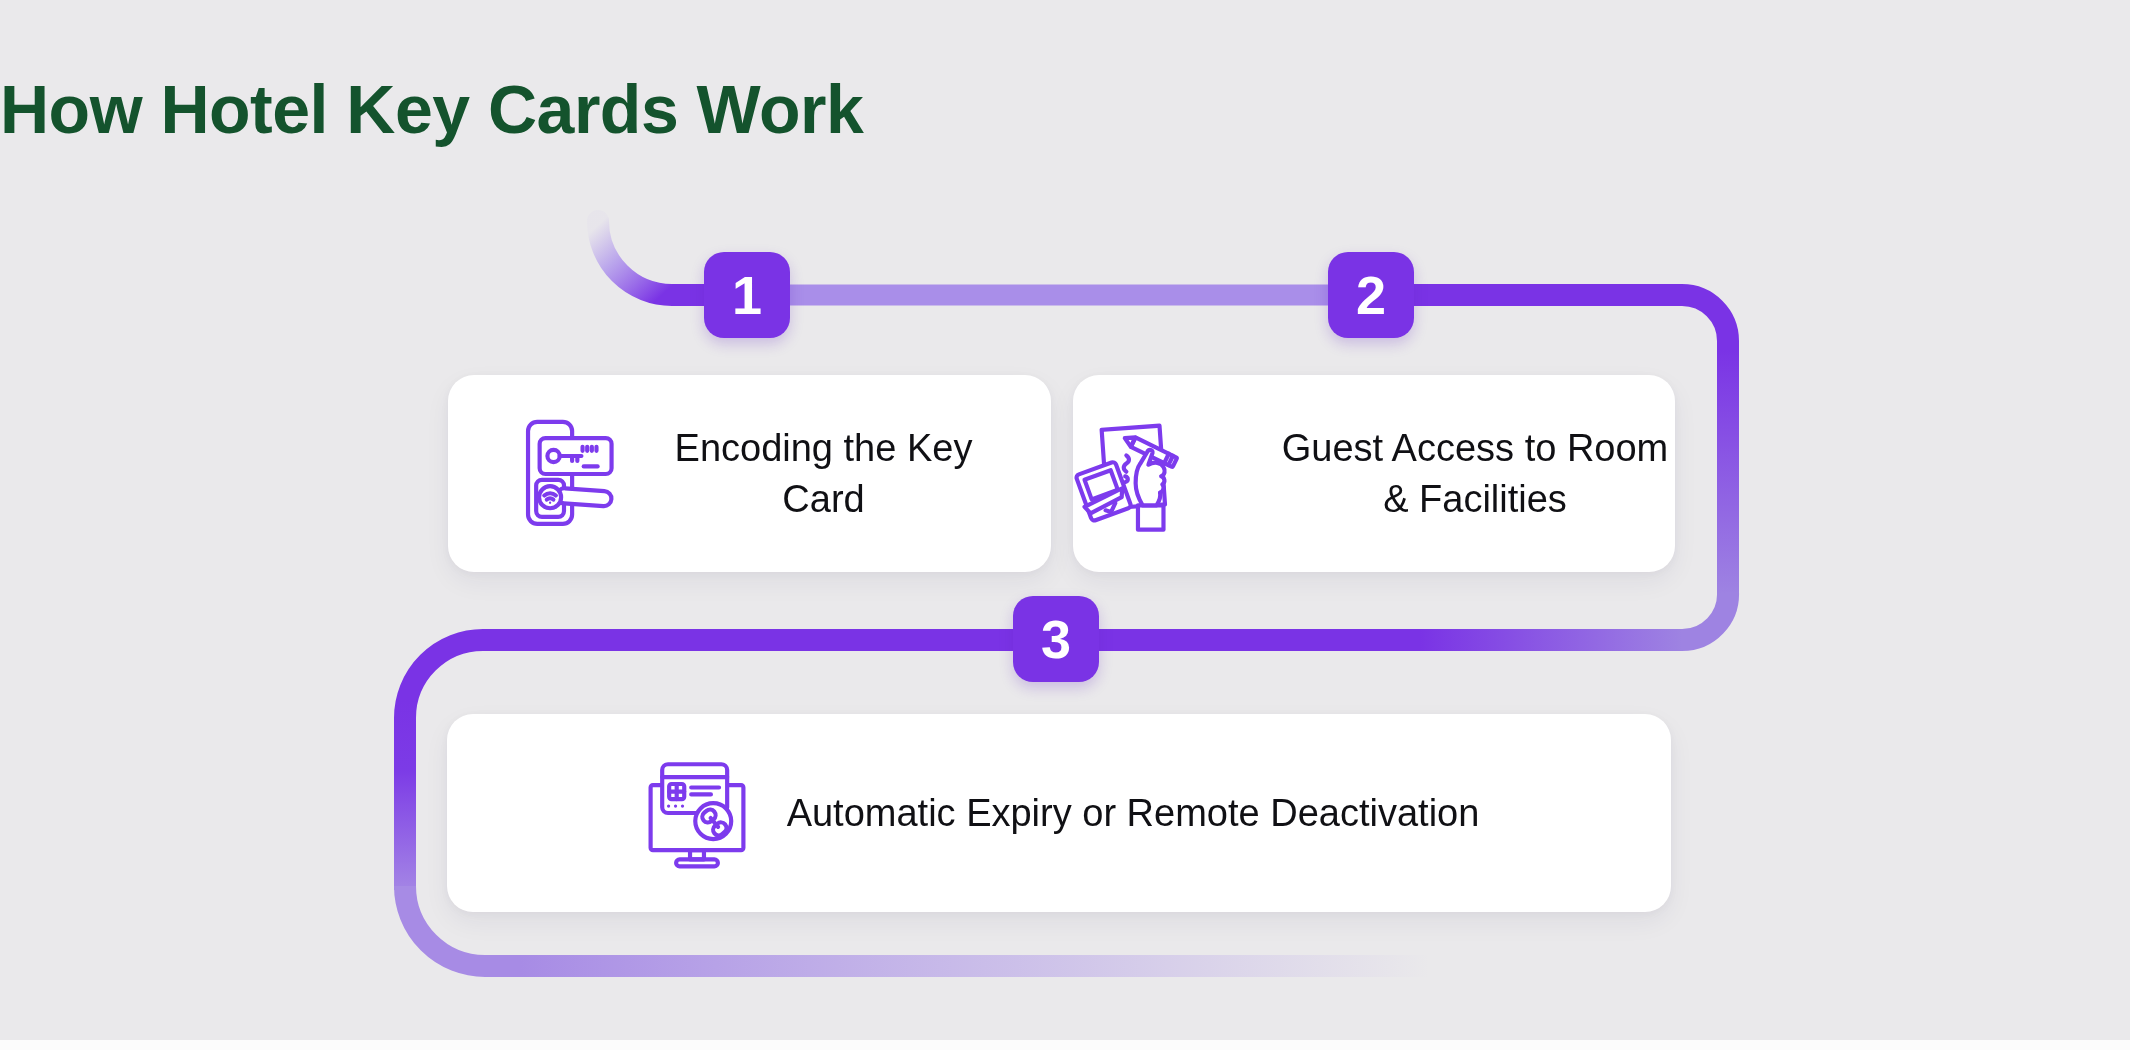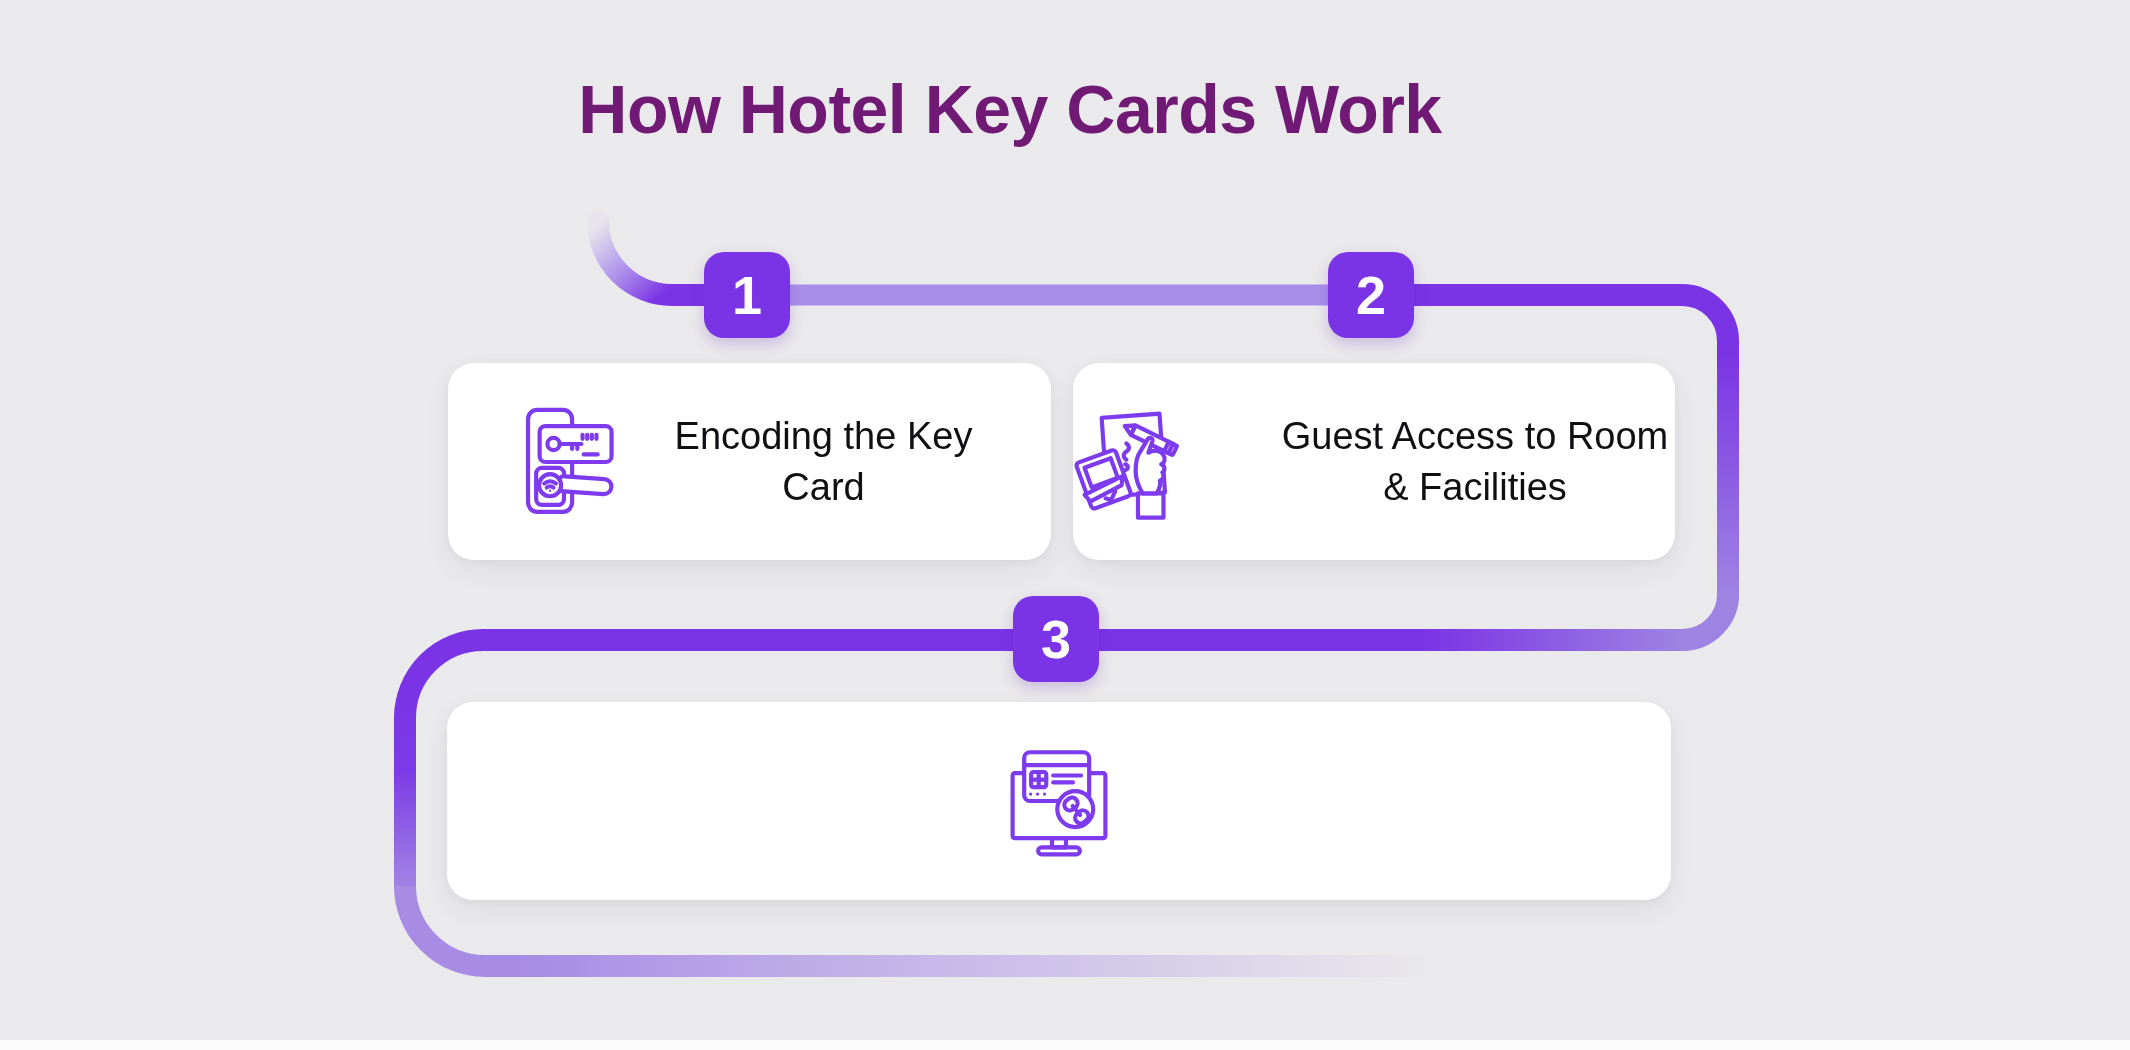--- a/index.html
+++ b/index.html
@@ -12,23 +12,23 @@
   .canvas{
     position:relative;width:2130px;height:1050px;
     background:#EAE9EB;overflow:hidden;
   }
   .bottom-strip{
     position:absolute;left:0;bottom:0;width:2130px;height:10px;
     background:#FCFCFC;
   }
   .page-title{
     position:absolute;top:72px;left:0;width:2020px;
-    margin:0;text-align:center;
+    margin:0;
     font-size:68px;font-weight:700;letter-spacing:-0.5px;
-    color:#701a75;line-height:1.1;
+    color:#14532d;line-height:1.1;
   }
   .connector{position:absolute;left:0;top:0;z-index:1;}
   .badge{
     position:absolute;z-index:3;
     width:86px;height:86px;border-radius:20px;
     background:#7A33E5;
     display:flex;align-items:center;justify-content:center;
     box-shadow:0 6px 14px rgba(90,30,190,0.22);
   }
   .badge span{
@@ -36,20 +36,21 @@
   }
   .badge-1{left:704px;top:252px;}
   .badge-2{left:1328px;top:252px;}
   .badge-3{left:1013px;top:596px;}
   .card{
     position:absolute;z-index:2;
     background:#FFFFFF;border-radius:26px;
     box-shadow:0 10px 26px rgba(40,30,80,0.06),0 2px 8px rgba(40,30,80,0.04);
     display:flex;align-items:center;justify-content:center;
     gap:32px;
+    margin-top:12px;
   }
   .card-1{left:448px;top:363px;width:603px;height:197px;}
   .card-2{left:1073px;top:363px;width:602px;height:197px;justify-content:space-between;}
   .card-3{left:447px;top:702px;width:1224px;height:198px;}
   .card .icon{width:116px;height:116px;flex:0 0 auto;display:block;}
   .card .icon svg{width:100%;height:100%;display:block;}
   .card .label{
     color:#101014;font-size:38px;font-weight:400;line-height:1.32;
     text-align:center;
   }
@@ -175,16 +176,17 @@
         <circle cx="31.5" cy="44" r="1.4" fill="#7D3BED" stroke="none"></circle>
         <circle cx="37.5" cy="44" r="1.4" fill="#7D3BED" stroke="none"></circle>
         <circle cx="64" cy="57" r="15.5" fill="#FFFFFF"></circle>
         <g transform="rotate(-40 64 57)">
           <rect x="58" y="46.5" width="12" height="9.5" rx="4.75"></rect>
           <rect x="58" y="61" width="12" height="9.5" rx="4.75"></rect>
           <path d="M64 53.5 v10"></path>
         </g>
       </svg>
     </span>
+    <span class="label">Automatic Expiry or Remote Deactivation</span>
   </div>
 
   <div class="bottom-strip"></div>
 </div>
 
 </body></html>

